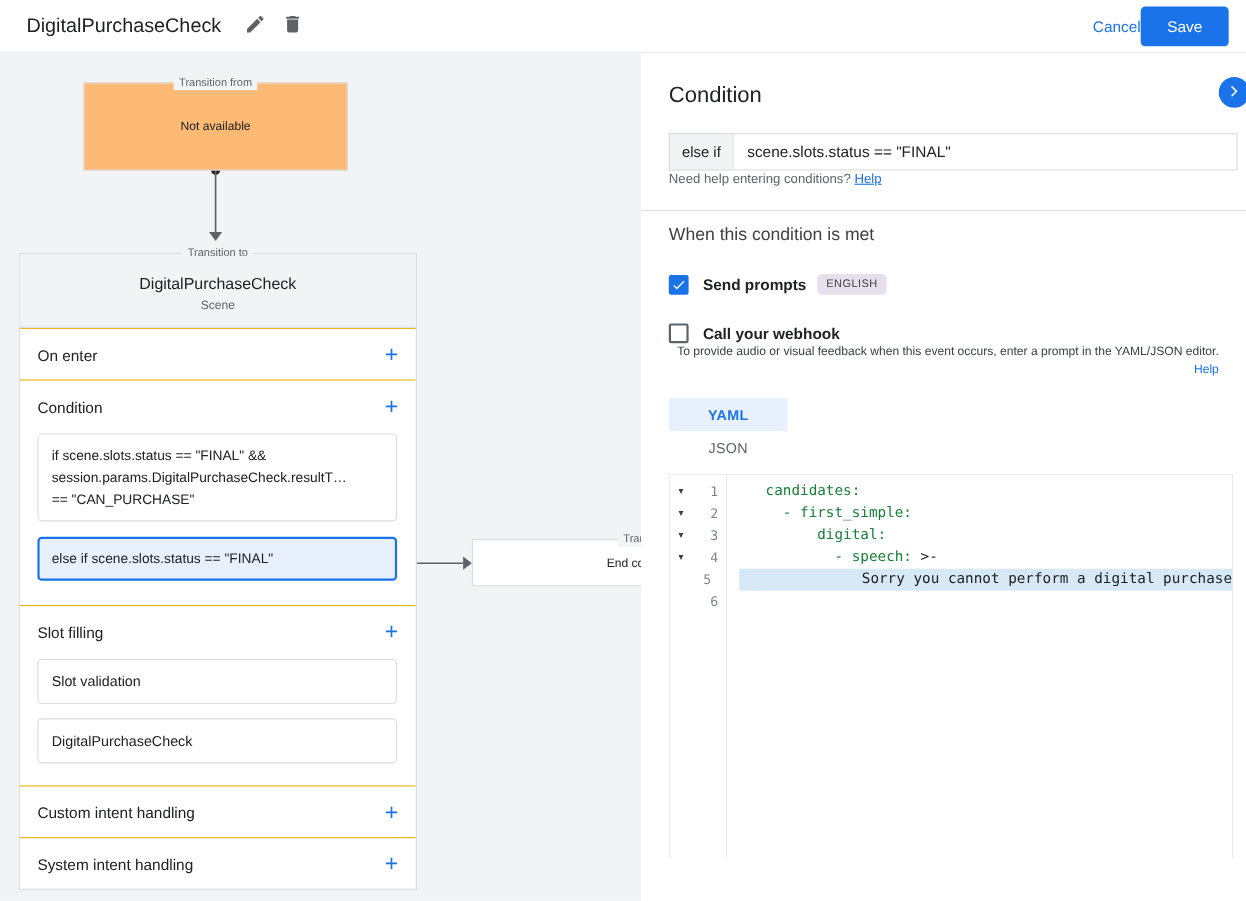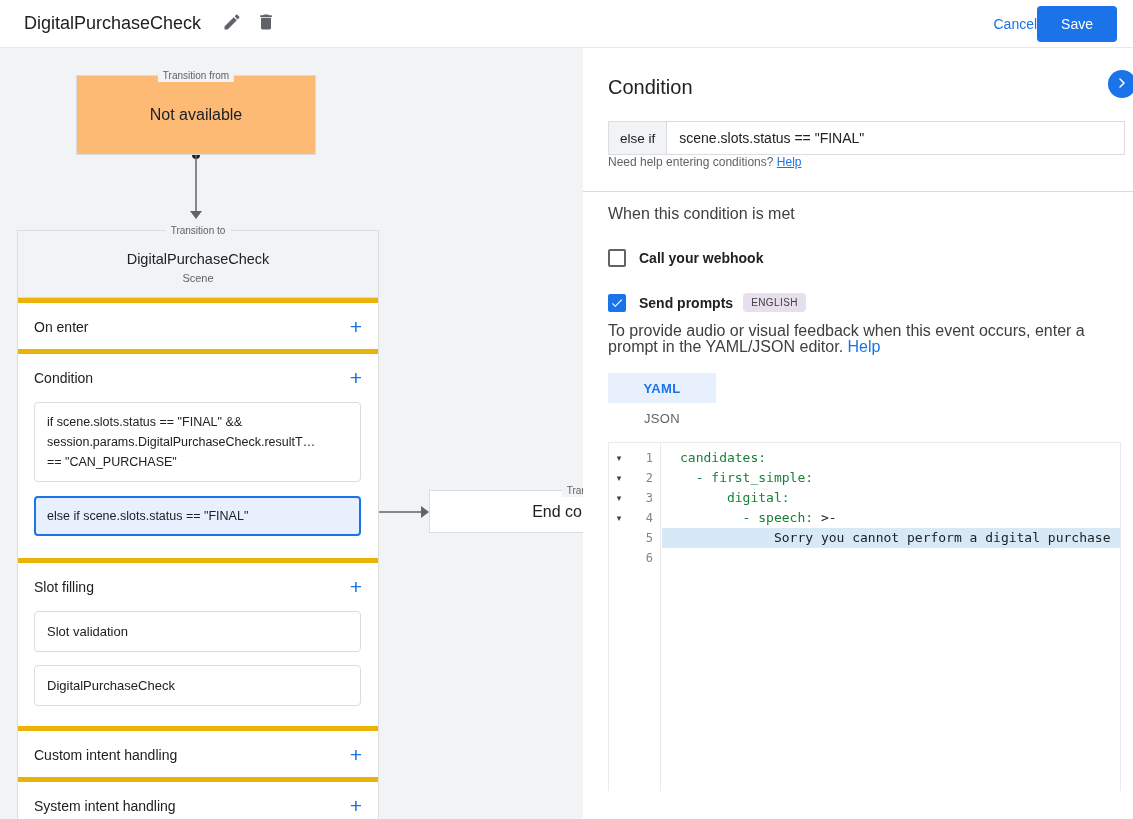--- a/index.html
+++ b/index.html
@@ -34,35 +34,35 @@
   .panel{ position:absolute; left:583px; right:0; top:0; height:100%;
           background:#fff; overflow:hidden; }
 
   
   .node-label{ position:absolute; top:-7px; left:50%; transform:translateX(-50%);
                font-size:10px; color:#5f6368; background:var(--canvas-bg);
                padding:0 5px; white-space:nowrap; line-height:13px;}
   .tfrom{ position:absolute; left:76px; top:27px; width:240px; height:80px;
           background:#fdba74; border:1px solid var(--border); }
   .node-center-value{ display:flex; width:100%; height:100%; align-items:center;
-                      justify-content:center; font-size:16px; color:#202124; }
+                      justify-content:center; font-size:11px; color:#202124; }
   .end-node{ position:absolute; left:429px; top:442px; width:330px; height:43px;
              background:#fff; border:1px solid var(--border); }
 
   .arrows-svg{ position:absolute; left:0; top:0; pointer-events:none; }
 
   
   .scene-card{ position:absolute; left:17px; top:182px; width:362px;
                background:#fff; border:1px solid var(--border); }
   .scene-header{ position:relative; background:var(--canvas-bg);
                  border-bottom:1px solid var(--border);
                  text-align:center; padding:20px 10px 13px; }
   .scene-title{ font-size:14.5px; color:#202124; }
   .scene-sub{ font-size:11px; color:#5f6368; margin-top:5px; }
-  .card-section{ border-top:5px solid #eab308; }
+  .card-section{ border-top:1px solid #eab308; }
   .card-section:first-of-type{ border-top:none; }
   .card-row{ display:flex; align-items:center; justify-content:space-between;
              padding:16px 16px 14px 16px; }
   .card-row-label{ font-size:14px; color:#202124; }
   .plus-btn{ border:none; background:none; color:var(--accent); font-size:21px;
              line-height:16px; cursor:pointer; padding:0; font-family:inherit;}
   .inner-box{ margin:2px 17px 14px 16px; background:#fff; border:1px solid var(--border);
               border-radius:4px; padding:9px 12px; font-size:12.5px; line-height:20px;
               color:#202124; cursor:pointer; }
   .inner-box.slot{ font-size:13px; padding:11px 12px; line-height:17px; }
@@ -86,41 +86,41 @@
   .panel-divider{ height:1px; background:var(--border); margin-top:22px; }
   .when-title{ font-size:16px; font-weight:400; margin-top:13px; color:#404040;}
   .check-row{ display:flex; align-items:center; margin-top:26px; cursor:pointer;}
   .checkbox{ width:18px; height:18px; border:2px solid #5f6368; border-radius:2px;
              flex:0 0 auto; display:flex; align-items:center; justify-content:center;
              background:#fff; }
   .checkbox.checked{ background:var(--accent); border-color:var(--accent); }
   .check-label{ font-size:14px; font-weight:700; color:#202124; margin-left:13px; }
   .lang-badge{ margin-left:10px; background:var(--badge-bg); color:#3c4043;
                font-size:10px; letter-spacing:.4px; padding:4px 8px; border-radius:4px; }
-  .panel-desc{ margin-top:11px; font-size:16px; line-height:16px; color:#3c4043;
-               max-width:502px; }
+  .panel-desc{ font-size:11px; line-height:16px; color:#3c4043;
+               max-width:502px;text-align:right; }
   .panel-desc a{ color:var(--accent); cursor:pointer; text-decoration:none; }
   .tabs{ display:flex; margin-top:18px;flex-direction:column; }
   .tab{ width:108px; height:30px; display:flex; align-items:center; justify-content:center;
         font-size:13px; letter-spacing:.3px; color:#5f6368; cursor:pointer; background:#fff;
         border:none; font-family:inherit;}
   .tab.active{ background:#e8f0fe; color:var(--accent); font-weight:700; }
 
   
   .editor{ margin-top:9px; margin-right:-13px; height:349px; position:relative;
            border:1px solid #e8eaed; border-bottom:none; background:#fff;
            font-family:"DejaVu Sans Mono", monospace; font-size:13px; }
   .ed-gutter-bg{ position:absolute; left:0; top:0; bottom:0; width:52px;
                  border-right:1px solid #e8eaed; background:#fff; }
   .ed-rows{ position:relative; padding-top:5px; }
   .ed-row{ display:flex; height:20px; line-height:20px; }
   .ed-fold{ width:20px; text-align:center; font-size:9px; color:#3c4043;
             cursor:pointer; font-family:"DejaVu Sans", sans-serif;}
   .ed-num{ width:32px; padding-right:8px; text-align:right; color:#80868b; font-size:12px; }
-  .ed-code{ flex:1; padding-left:18px; white-space:pre; margin-left:1px; }
+  .ed-code{ flex:1; padding-left:18px; white-space:pre; margin-left:17px; }
   .ed-row.hl .ed-code{ background:var(--hl-blue); }
   .seg-key{ color:var(--key-green); }
   .seg-plain{ color:#202124; }
 </style>
 </head>
 <body>
 
 <header class="topbar">
   <span class="topbar-title">DigitalPurchaseCheck</span>
   <button class="icon-btn">
@@ -239,36 +239,36 @@
         <a>Help</a>
       </div>
     </div>
 
     <div class="panel-divider"></div>
 
     <div class="panel-inner">
       <h3 class="when-title">When this condition is met</h3>
 
       <label class="check-row">
-        <span class="checkbox"></span>
-        <span class="check-label">Call your webhook</span>
-      </label>
-
-      <label class="check-row">
         <span class="checkbox checked">
           <span style="display:flex;">
             <svg width="14" height="14" viewBox="0 0 24 24">
                 <path d="M9 16.2 4.8 12l-1.4 1.4L9 19 21 7l-1.4-1.4z" fill="#fff"></path>
               </svg>
           </span>
         </span>
         <span class="check-label">Send prompts</span>
         <span class="lang-badge">ENGLISH</span>
       </label>
 
+      <label class="check-row">
+        <span class="checkbox"></span>
+        <span class="check-label">Call your webhook</span>
+      </label>
+
       <p class="panel-desc">
         <span>To provide audio or visual feedback when this event occurs, enter a prompt in the YAML/JSON editor.</span>
         <a>Help</a>
       </p>
 
       <div class="tabs">
         <button class="tab active">YAML</button>
         <button class="tab">JSON</button>
       </div>
 

